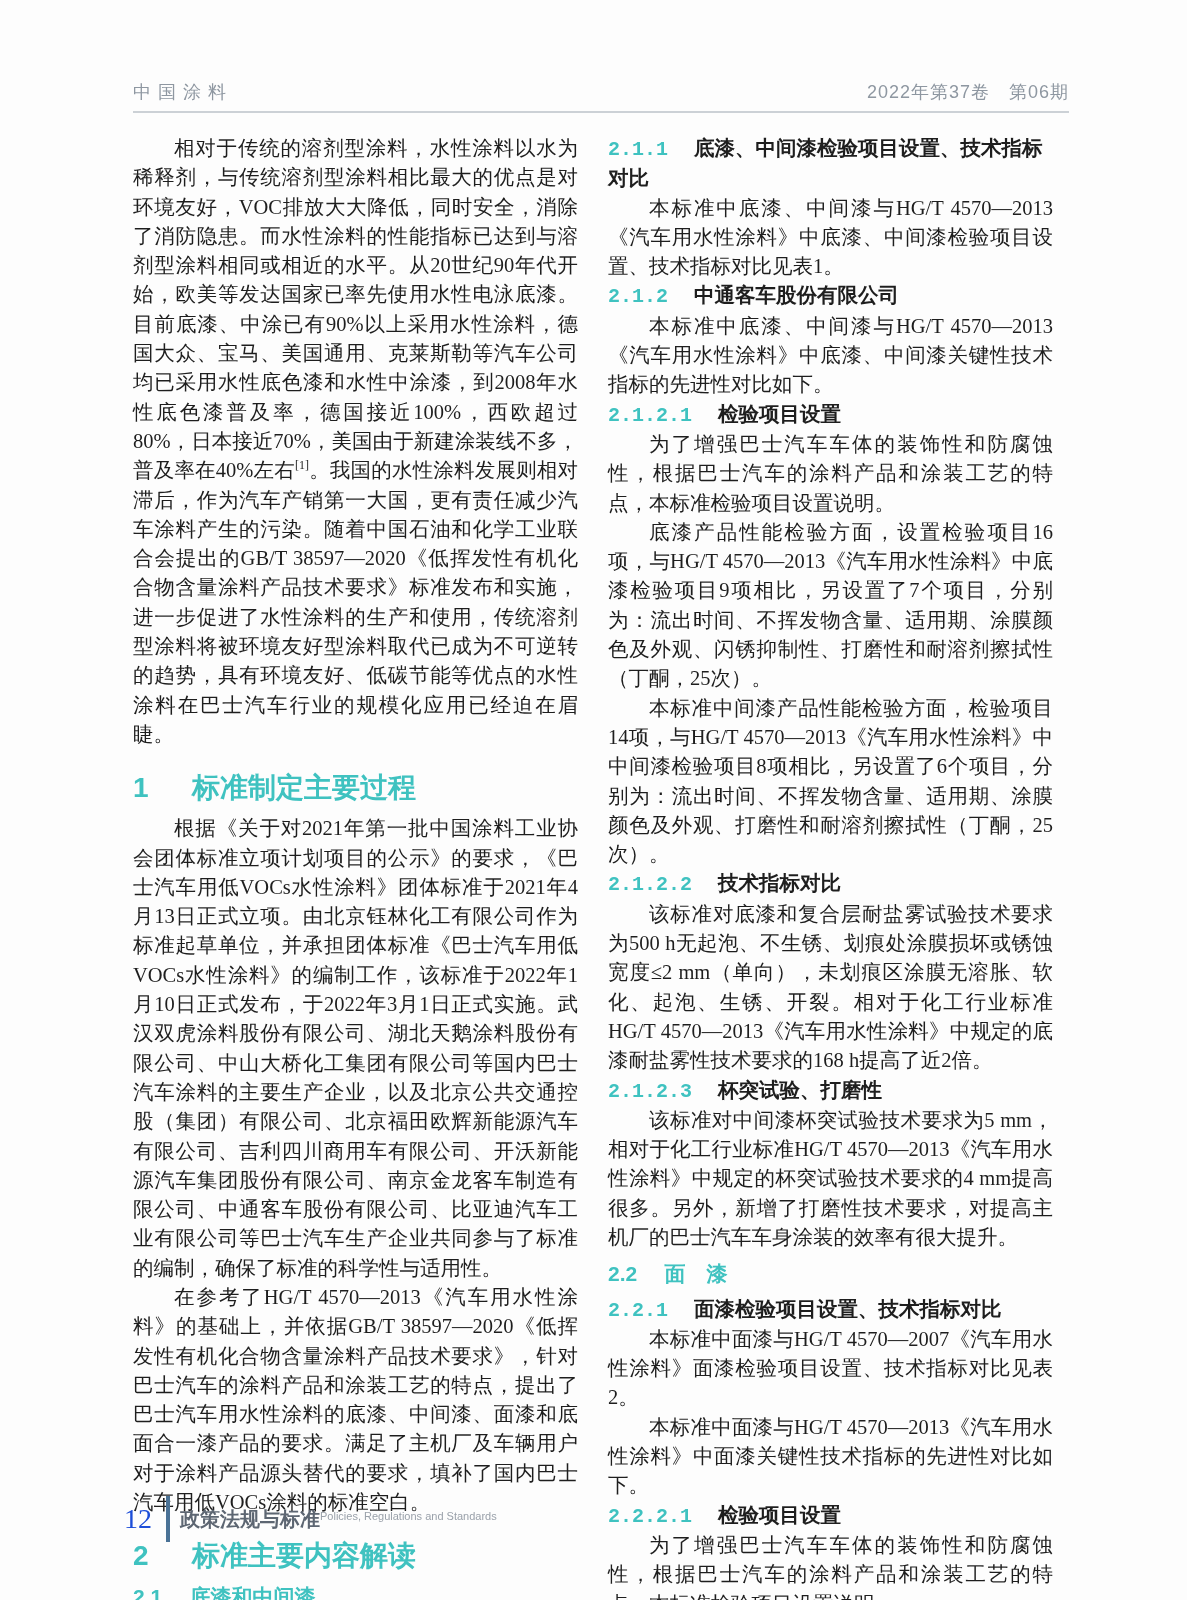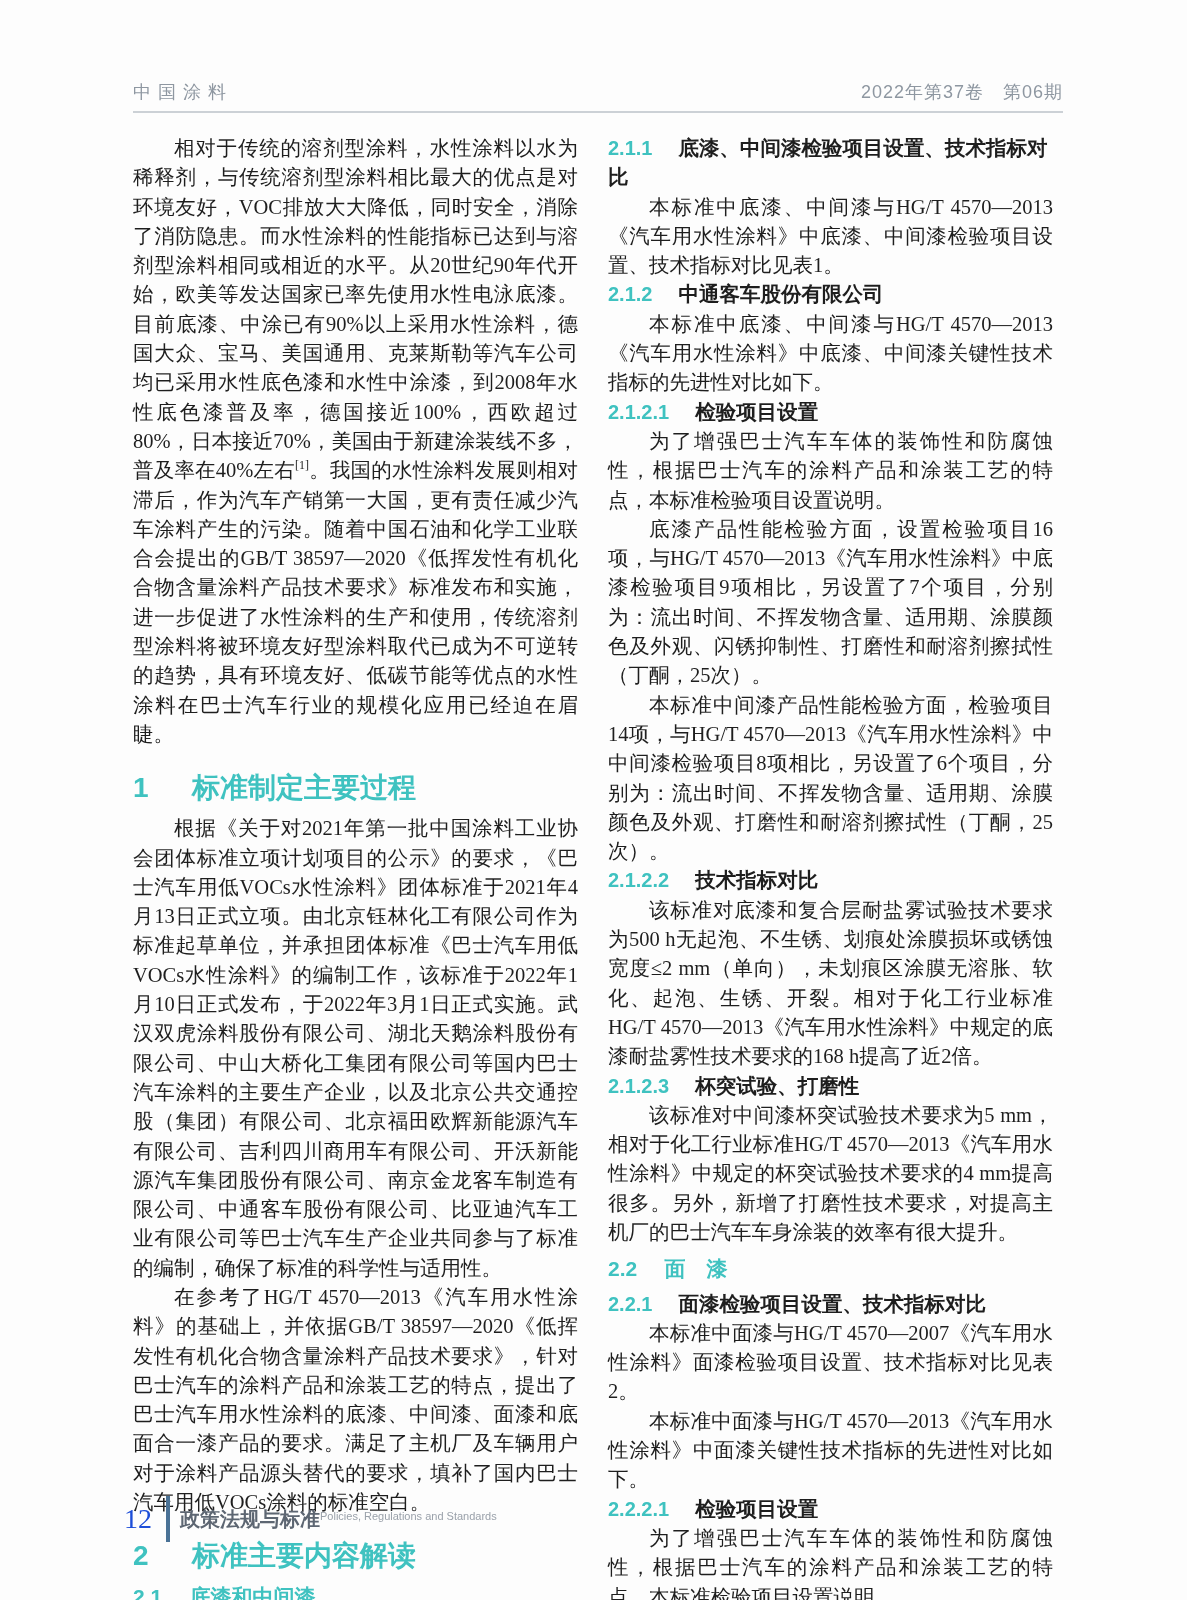--- a/index.html
+++ b/index.html
@@ -9,21 +9,21 @@
   .page {
     position: absolute; inset: 0;
     width: 1187px; height: 1600px;
     background: #fdfdfd;
     font-family: "Liberation Serif", "DejaVu Serif", serif;
     color: #1e1e1e;
   }
 
   
   .page-header {
-    position: absolute; left: 133px; right: 124px; top: 80px;
+    position: absolute; left: 133px; right: 118px; top: 80px;
     display: flex; justify-content: space-between; align-items: flex-end;
     padding-bottom: 7px;
     border-bottom: 2px solid #ccd1d6;
     color: #8e97a1;
     font-family: "Liberation Sans", "DejaVu Sans", sans-serif;
     font-size: 18px;
   }
   .journal-name { letter-spacing: 7px; }
   .issue-info { letter-spacing: 1px; text-align: center; }
 
@@ -70,21 +70,21 @@
   }
   .h-l2 .h-num { margin-right: 1.3em; }
 
   
   .h-l3 {
     font-size: 20.5px;
     line-height: 29.3px;
     color: #1e1e1e;
   }
   .h-l3 .h-num {
-    font-family: Liberation Sans, sans-serif;
+    font-family: Liberation Mono, monospace;
     font-weight: bold;
     color: #3fc2c0;
     font-size: 20px;
     margin-right: 1.3em;
   }
 
   
   .page-footer {
     position: absolute; left: 116px; top: 1496px;
     display: flex; align-items: center;

